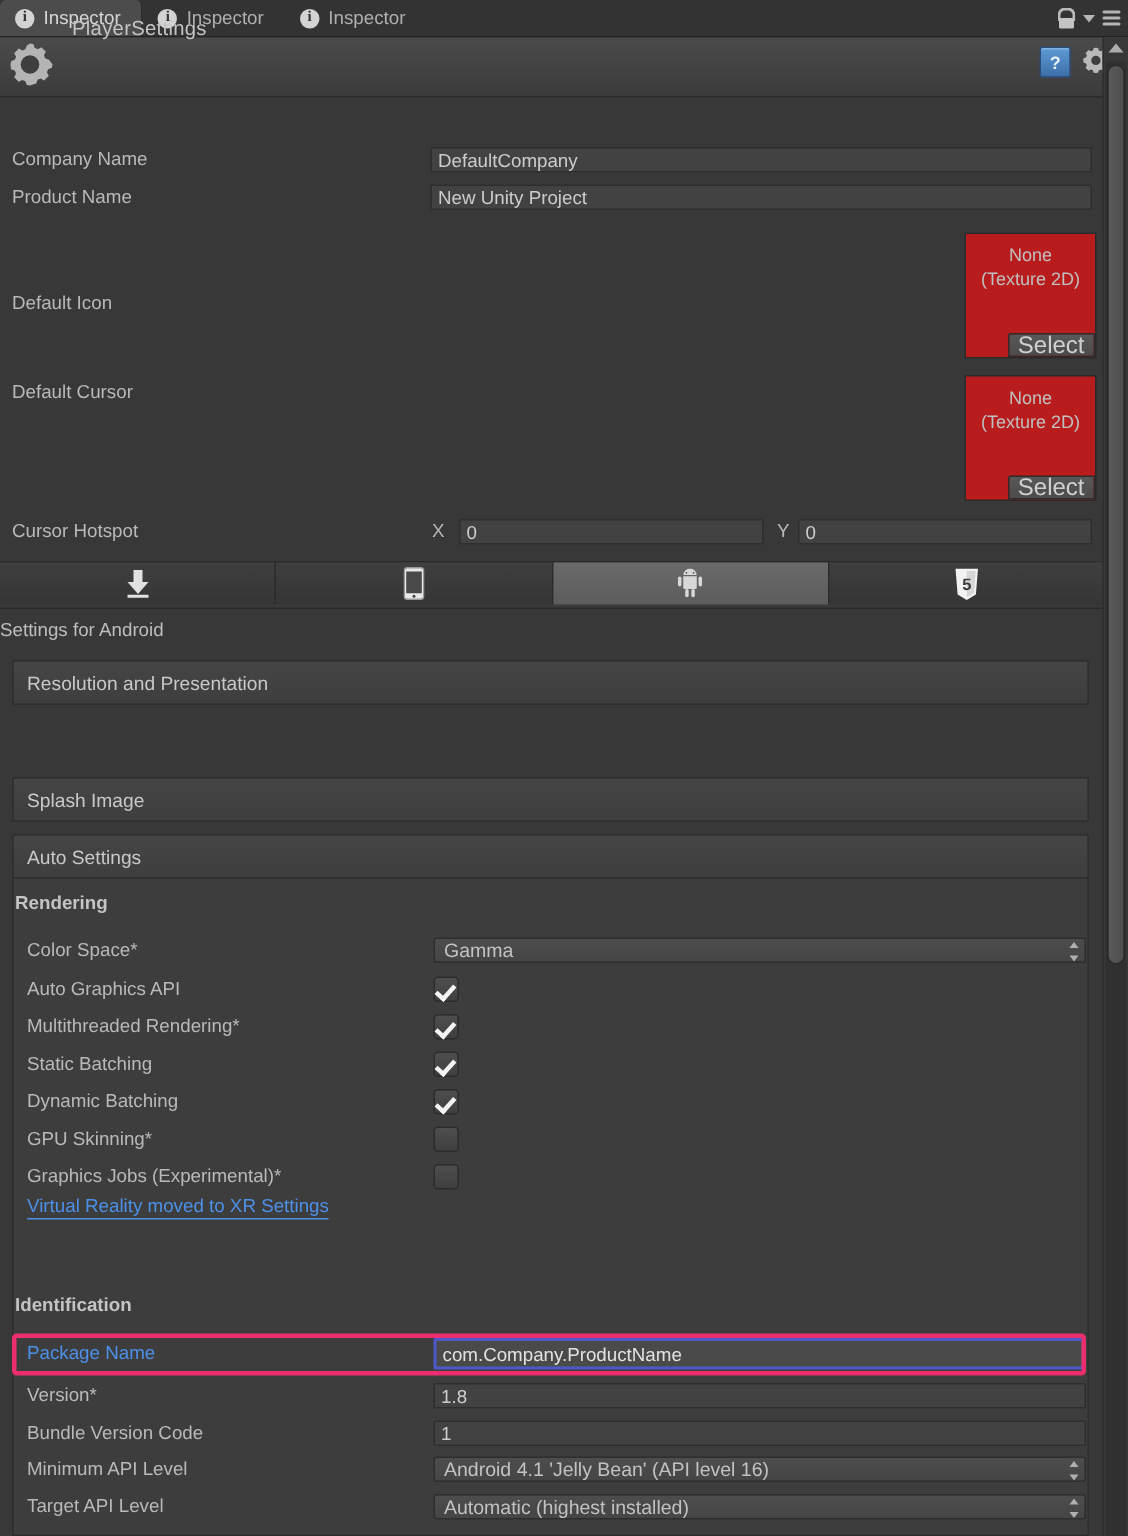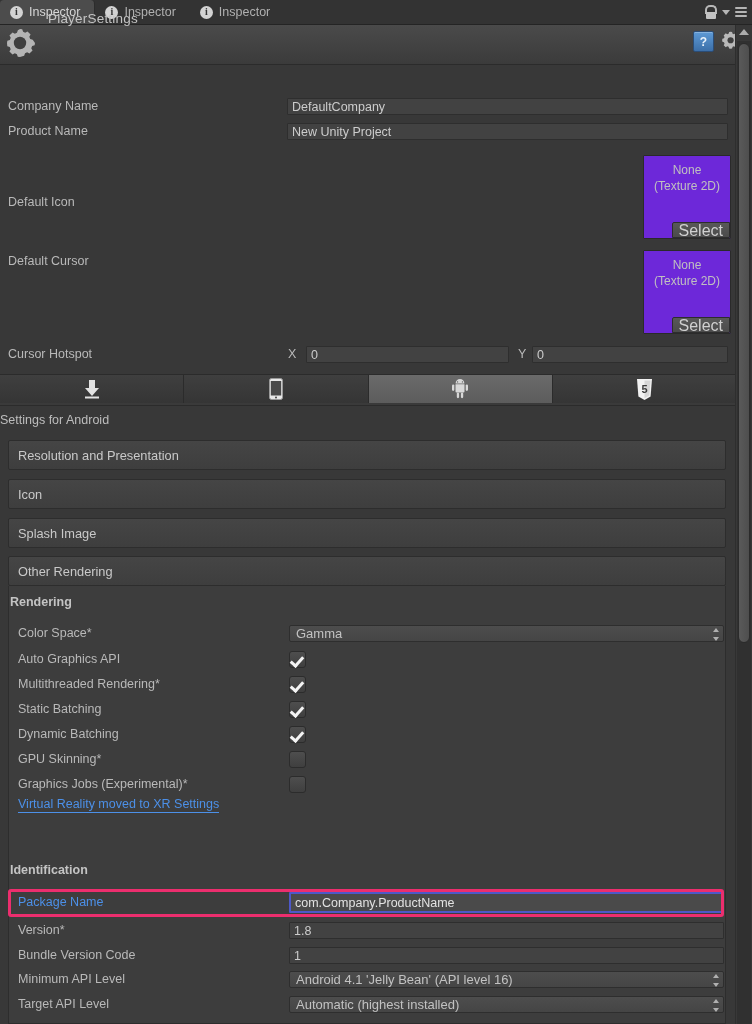--- a/index.html
+++ b/index.html
@@ -111,21 +111,21 @@
   }
   .checkbox.on::after{
     content:"";position:absolute;left:3px;top:2px;
     width:5px;height:10px;border:solid #f4f4f4;border-width:0 3px 3px 0;
     transform:rotate(42deg);
   }
 
   
   .objfield{
     position:absolute;width:88px;height:84px;
-    background:#6d28d9;border:1px solid #2a2a2a;border-radius:1px;
+    background:#b91c1c;border:1px solid #2a2a2a;border-radius:1px;
     box-sizing:border-box;
   }
   .objfield .none{
     position:absolute;left:0;right:0;top:6px;text-align:center;
     font-size:12px;color:#c0c0c0;line-height:16px;
   }
   .objfield .selbtn{
     position:absolute;right:0;bottom:0;height:16px;min-width:48px;
     background:linear-gradient(to bottom,#585858,#4b4b4b);
     border:1px solid #2d2d2d;border-top-left-radius:2px;
@@ -314,29 +314,26 @@
           <text x="8.5" y="14" font-size="11" font-weight="bold" text-anchor="middle" fill="#3a3a3a" font-family="Liberation Sans, sans-serif">5</text>
         </svg>
       </div>
     </div>
 
     <div class="settings-for" style="top:349px;left:0;">Settings for Android</div>
 
     <div class="foldbar" style="top:376px;">
       <span>Resolution and Presentation</span>
     </div>
-    <div class="foldbar" style="top:415px;">
-      <span>Icon</span>
-    </div>
     <div class="foldbar" style="top:454px;">
       <span>Splash Image</span>
     </div>
 
     <div class="foldbar" style="top:492px;">
-      <span>Other Rendering</span>
+      <span>Auto Settings</span>
     </div>
 
     <div style="position:absolute;left:8px;top:522px;width:718px;height:438px;background:#3d3d3d;border:1px solid #2d2d2d;border-top:none;box-sizing:border-box;"></div>
 
     <div class="subhead" style="top:531px;">Rendering</div>
 
     <div style="position:absolute;top:557px;left:0;width:736px;height:25px;">
       <div class="lbl" style="left:18px;">Color Space*</div>
       <div class="popup" style="left:289px;width:435px;">
         <span>Gamma</span>

